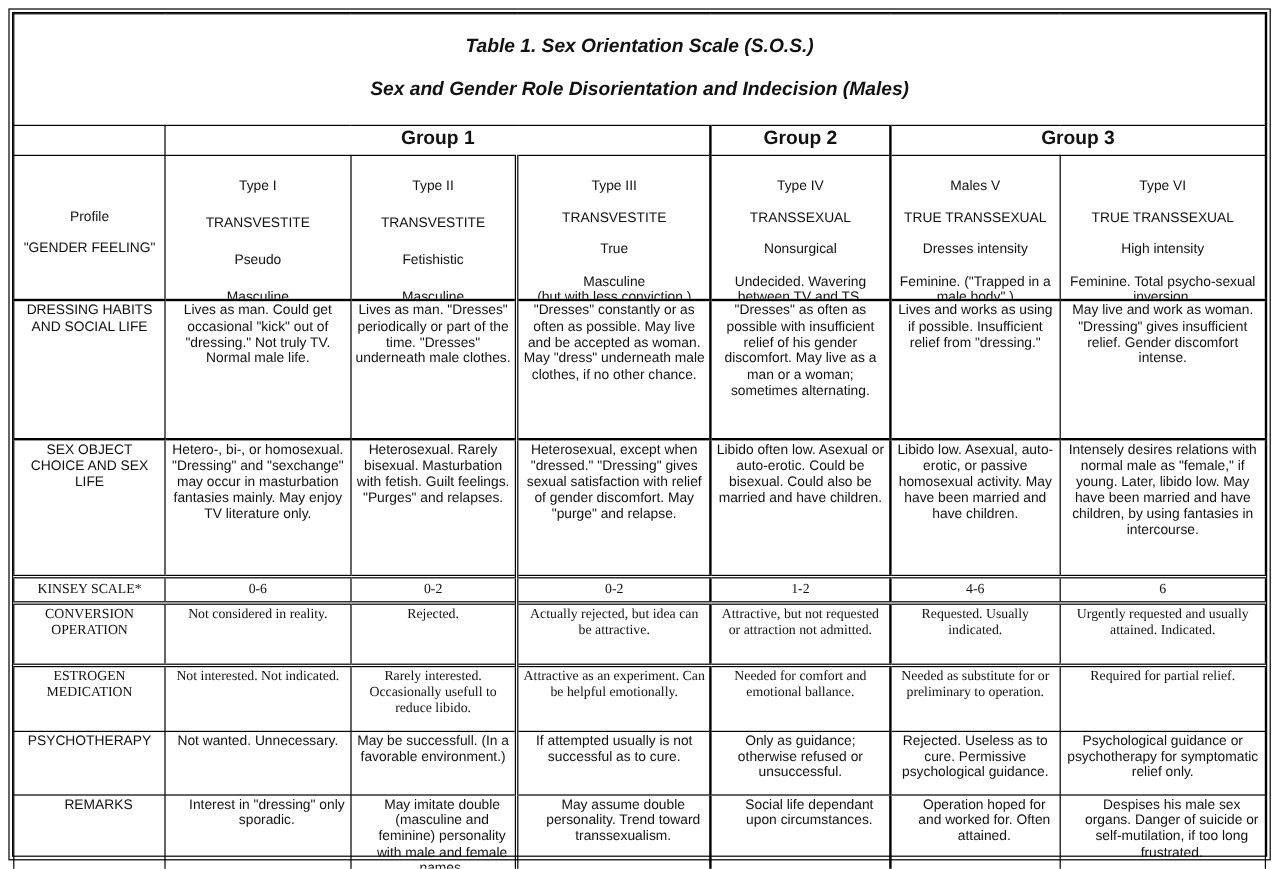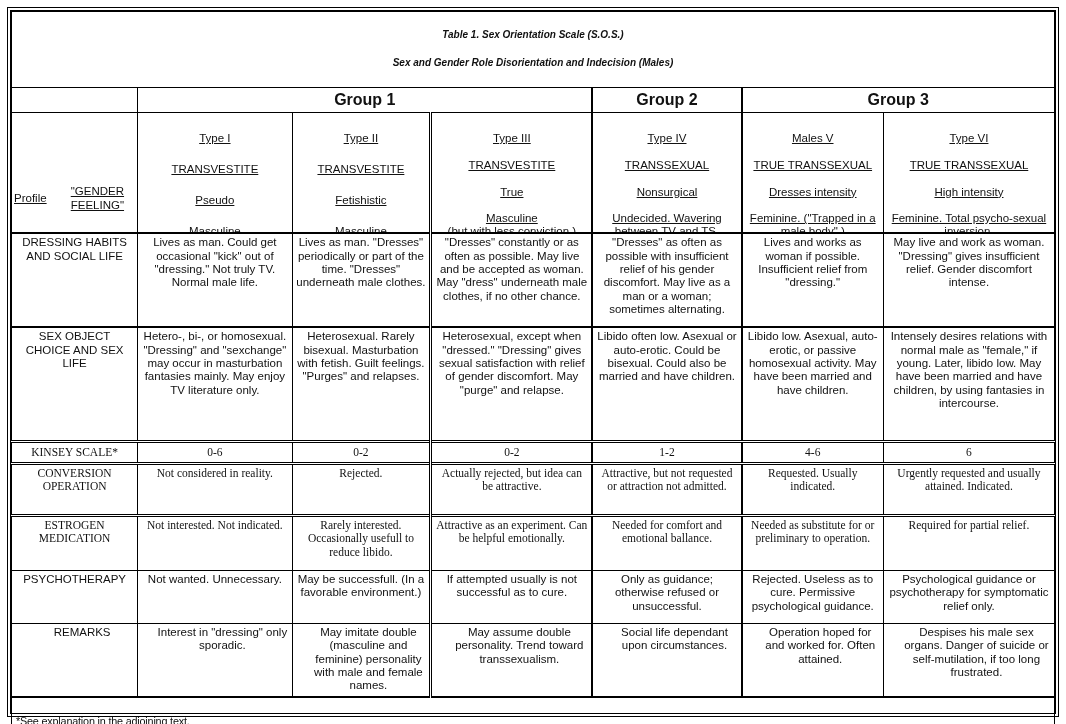--- a/index.html
+++ b/index.html
@@ -24,36 +24,36 @@
     font-size: 11.5px;
     line-height: 1.16;
     text-align: center;
     vertical-align: top;
     padding: 2px 3px;
     white-space: pre-line;
     overflow: hidden;
   }
   
   td.title-cell { border-bottom: 1px solid #000; vertical-align: middle; padding: 3px 0 4px 0; height: 40px; }
-  .title-line { font-weight: bold; font-style: italic; font-size: 10px; line-height: 1.4; }
+  .title-line { font-weight: bold; font-style: italic; font-size: 16px; line-height: 1.4; }
   
   tr.group-row td { vertical-align: middle; font-weight: bold; font-size: 16px; height: 25px; }
   
-  tr.profile-row td { height: 121px; padding: 6px 2px 7px 2px; text-decoration: underline; }
+  tr.profile-row td { height: 121px; padding: 6px 2px 7px 2px; }
   .stack { display: flex; flex-direction: column; justify-content: space-between; height: 100%; align-items: center; }
   .stack span { display: block; white-space: pre-line; }
-  .profile-head { display: flex; flex-direction: row; align-items: center; padding-top: 26px; gap: 13px; height: 100%; }
+  .profile-head { display: flex; flex-direction: column; align-items: center; padding-top: 26px; gap: 13px; height: 100%; }
   
   tr.h2 td { border-top: 2px solid #000; }
   
   tr.hdbl td { border-top: 3px double #000; font-family: Liberation Serif, serif; }
   td.vdbl { border-left: 3px double #000; }
   td.vgrp { border-left: 2px solid #000; }
   
-  tr.row-dressing td { height: 94px; }
+  tr.row-dressing td { height: 116px; }
   tr.row-sexobject td { height: 114px; }
   tr.row-kinsey td { height: 22px; vertical-align: middle; padding: 1px 3px; }
   tr.row-conversion td { height: 52px; }
   tr.row-estrogen td { height: 55px; margin-top: 16px; }
   tr.row-psycho td { height: 53px; }
   tr.row-remarks td { height: 74px; padding-left: 18px; }
   
   td.footnote-cell {
     border-top: 2px solid #000;
     text-align: left; vertical-align: top;
@@ -153,21 +153,21 @@
       </div>
     </td>
   </tr>
 
   <tr class="row-dressing h2">
     <td>DRESSING HABITS AND SOCIAL LIFE</td>
     <td>Lives as man. Could get occasional "kick" out of "dressing." Not truly TV. Normal male life.</td>
     <td>Lives as man. "Dresses" periodically or part of the time. "Dresses" underneath male clothes.</td>
     <td class="vdbl">"Dresses" constantly or as often as possible. May live and be accepted as woman. May "dress" underneath male clothes, if no other chance.</td>
     <td class="vgrp">"Dresses" as often as possible with insufficient relief of his gender discomfort. May live as a man or a woman; sometimes alternating.</td>
-    <td class="vgrp">Lives and works as woman if possible. Insufficient relief from "dressing."</td>
+    <td class="vgrp">Lives and works as using if possible. Insufficient relief from "dressing."</td>
     <td>May live and work as woman. "Dressing" gives insufficient relief. Gender discomfort intense.</td>
   </tr>
 
   <tr class="row-sexobject h2">
     <td>SEX OBJECT CHOICE AND SEX LIFE</td>
     <td>Hetero-, bi-, or homosexual. "Dressing" and "sexchange" may occur in masturbation fantasies mainly. May enjoy TV literature only.</td>
     <td>Heterosexual. Rarely bisexual. Masturbation with fetish. Guilt feelings. "Purges" and relapses.</td>
     <td class="vdbl">Heterosexual, except when "dressed." "Dressing" gives sexual satisfaction with relief of gender discomfort. May "purge" and relapse.</td>
     <td class="vgrp">Libido often low. Asexual or auto-erotic. Could be bisexual. Could also be married and have children.</td>
     <td class="vgrp">Libido low. Asexual, auto-erotic, or passive homosexual activity. May have been married and have children.</td>

